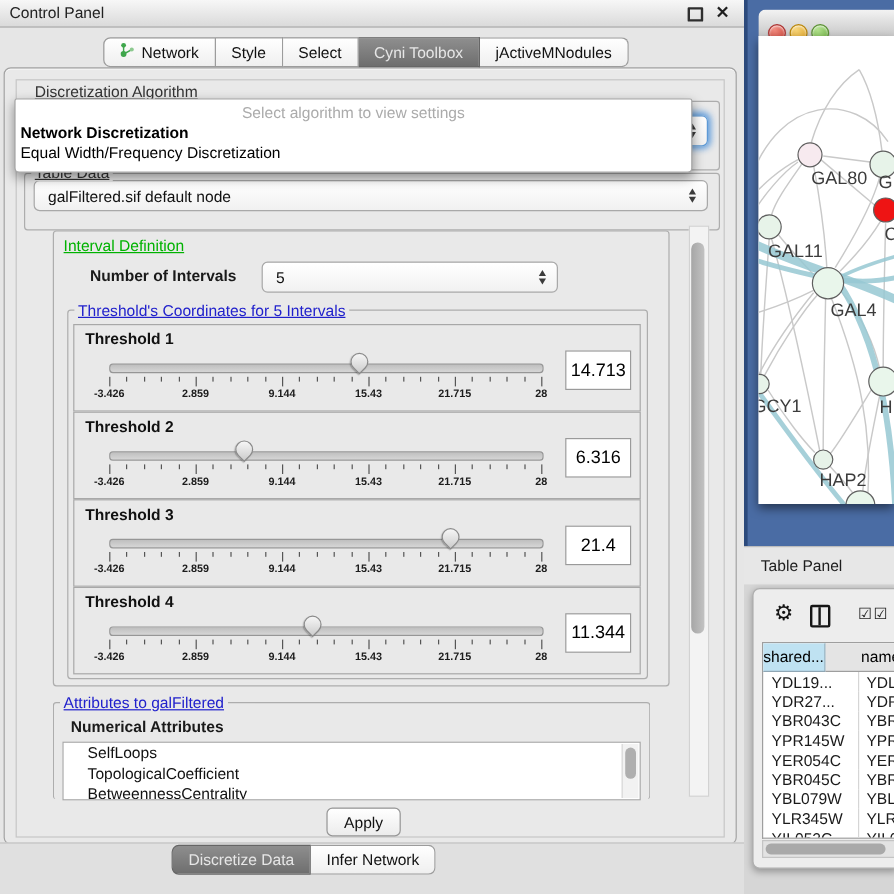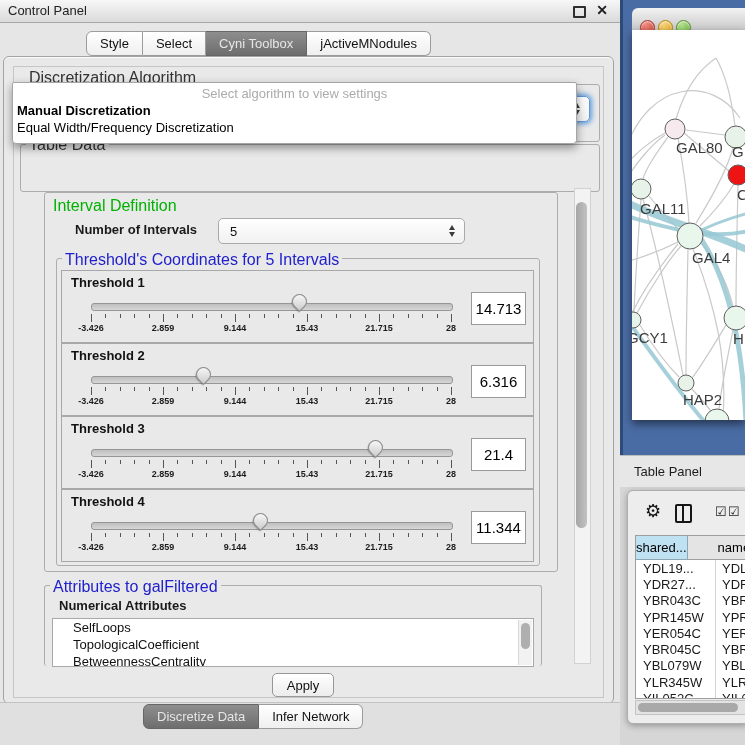--- a/index.html
+++ b/index.html
@@ -22,21 +22,21 @@
   .tabbar{display:flex;z-index:30;}
   .tab{height:23px;line-height:23px;padding:0 13px;font-size:13px;color:#111;white-space:nowrap;
        background:linear-gradient(#FFFFFF,#EFEFEF);border:1px solid #9C9C9C;border-left:none;
        display:flex;align-items:center;gap:5px;}
   .tab:first-child{border-left:1px solid #9C9C9C;border-radius:6px 0 0 6px;}
   .tab:last-child{border-radius:0 6px 6px 0;}
   .tab.selected{background:linear-gradient(#8E8E8E,#6E6E6E);color:#E6E6E6;border-color:#666;}
 
   
   .gbox{border:1px solid #ADADAD;border-radius:3px;background:transparent;}
-  .legend{position:absolute;font-size:16px;background:#E9E9E9;padding:0 3px;white-space:nowrap;}
+  .legend{position:absolute;font-size:13px;background:#E9E9E9;padding:0 3px;white-space:nowrap;text-decoration:underline;}
   .legend.dark{color:#333;}
   .legend.green{color:#00B200;}
   .legend.blue{color:#2121CC;}
 
   
   .combo{background:linear-gradient(#FFFFFF,#F1F1F1);border:1px solid #A9A9A9;border-radius:5px;
          font-size:13px;color:#111;display:flex;align-items:center;}
   .combo .val{padding-left:11px;flex:1;overflow:hidden;white-space:nowrap;}
   .stepper{width:14px;display:flex;flex-direction:column;align-items:center;gap:2px;margin-right:5px;}
   .tri-up{width:0;height:0;border-left:3.5px solid transparent;border-right:3.5px solid transparent;border-bottom:5px solid #3C3C3C;}
@@ -116,20 +116,29 @@
     <span class="t">Control Panel</span>
     <span class="float-ic"></span>
     <span class="close-ic">✕</span>
   </div>
 
   <div class="abs outer-panel"></div>
   <div class="abs inner-panel"></div>
 
   <div class="abs tabbar" id="top-tabs" style="left:86px;top:31px;">
       <div class="tab">
+        <span><svg width="13" height="13" viewBox="0 0 13 13">
+            <path d="M3 3 L3 10 M3 10 L9.5 6.5" stroke="#3FA64C" stroke-width="1.2" fill="none"></path>
+            <circle cx="3" cy="2.8" r="2" fill="#3FA64C"></circle>
+            <circle cx="3" cy="10" r="2.4" fill="#3FA64C"></circle>
+            <circle cx="9.8" cy="6.3" r="1.7" fill="#8CC98F"></circle>
+          </svg></span>
+        <span>Network</span>
+      </div>
+      <div class="tab">
         <span>Style</span>
       </div>
       <div class="tab">
         <span>Select</span>
       </div>
       <div class="tab selected">
         <span>Cyni Toolbox</span>
       </div>
       <div class="tab">
         <span>jActiveMNodules</span>
@@ -141,26 +150,33 @@
   <div class="abs combo focused" style="left:28px;top:96px;width:560px;height:24px;z-index:5;">
     <span class="val"></span>
     <span class="stepper">
         <span class="tri-up"></span>
         <span class="tri-dn"></span>
       </span>
   </div>
 
   <div class="abs popup">
     <div class="prompt">Select algorithm to view settings</div>
-    <div class="opt hl">Manual Discretization</div>
+    <div class="opt hl">Network Discretization</div>
     <div class="opt">Equal Width/Frequency Discretization</div>
   </div>
 
   <div class="abs gbox" style="left:20px;top:144px;width:578px;height:46px;"></div>
   <span class="legend dark abs" style="left:26px;top:136px;z-index:2;">Table Data</span>
+  <div class="abs combo" style="left:28px;top:150px;width:560px;height:24px;">
+    <span class="val">galFiltered.sif default node</span>
+    <span class="stepper">
+        <span class="tri-up"></span>
+        <span class="tri-dn"></span>
+      </span>
+  </div>
 
   <div class="abs gbox" style="left:44px;top:192px;width:512px;height:378px;"></div>
   <span class="legend green abs" style="left:50px;top:185px;margin-top:12px;">Interval Definition</span>
 
   <span class="abs" style="left:75px;top:222px;font-size:13px;font-weight:bold;">Number of Intervals</span>
   <div class="abs combo" style="left:218px;top:218px;width:245px;height:24px;">
     <span class="val">5</span>
     <span class="stepper">
         <span class="tri-up"></span>
         <span class="tri-dn"></span>

